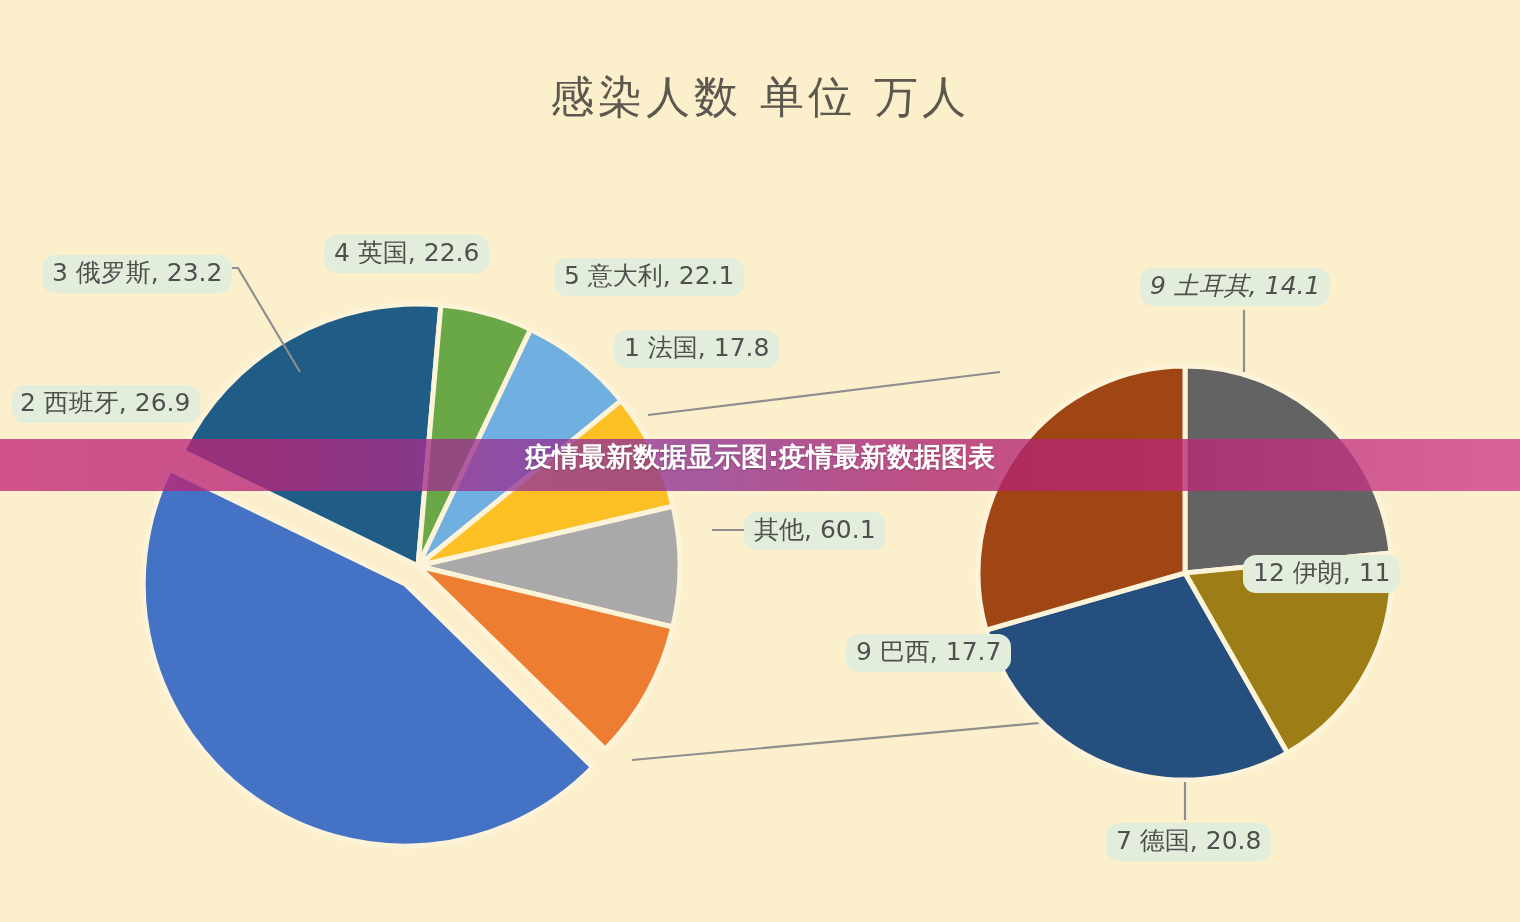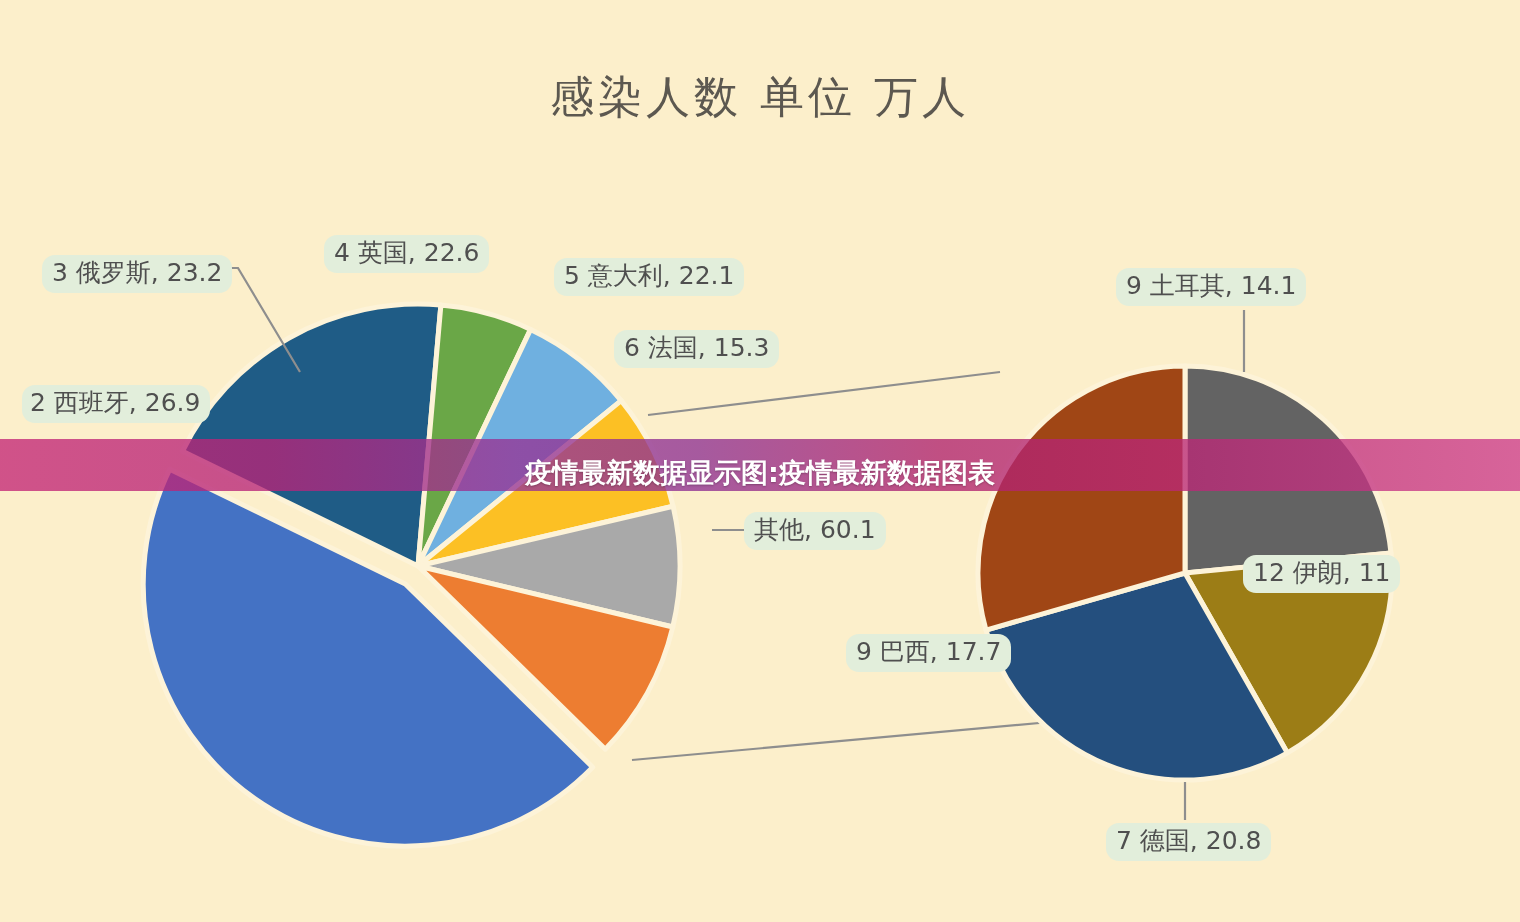--- a/index.html
+++ b/index.html
@@ -34,21 +34,21 @@
   .banner{
     position:absolute;left:0;top:439px;width:1520px;height:52px;
     background:linear-gradient(90deg,
       rgba(196,38,118,0.78) 0%,
       rgba(183,36,120,0.78) 18%,
       rgba(150,52,150,0.78) 34%,
       rgba(142,48,146,0.78) 46%,
       rgba(176,34,110,0.78) 62%,
       rgba(186,40,118,0.78) 78%,
       rgba(205,60,140,0.78) 100%);
-    display:flex;align-items:flex-end;justify-content:center;
+    display:flex;align-items:flex-start;justify-content:center;
   }
   .banner-text{
     color:#ffffff;font-size:27px;font-weight:bold;letter-spacing:0px;
     font-family:"DejaVu Sans","Liberation Sans",sans-serif;
     text-shadow:0 1px 2px rgba(0,0,0,0.25);
     white-space:nowrap;
   }
 </style>
 </head>
 <body>
@@ -82,34 +82,34 @@
     <g stroke="#8e8e8e" stroke-width="2.2" fill="none">
       <path d="M 218,268 L 238,268 L 300,372"></path>
       <path d="M 1244,310 L 1244,372"></path>
       <path d="M 1185,782 L 1185,820"></path>
       <path d="M 746,530 L 712,530"></path>
     </g>
   </svg>
 
   <div class="chart-title">感染人数 单位 万人</div>
 
-  <div class="dlabel" style="left:22px;  top:385px;padding-left:8px;">2 西班牙, 26.9</div>
+  <div class="dlabel" style="left:12px;  top:385px;padding-left:8px;">2 西班牙, 26.9</div>
 
   <div class="dlabel" style="left:42px;  top:255px;">3  俄罗斯, 23.2</div>
 
   <div class="dlabel" style="left:324px; top:235px;">4 英国, 22.6</div>
 
   <div class="dlabel" style="left:530px; top:258px;margin-left:24px;">5 意大利, 22.1</div>
 
-  <div class="dlabel" style="left:614px; top:330px;">6 法国, 15.3</div>
+  <div class="dlabel" style="left:614px; top:330px;">1 法国, 17.8</div>
 
   <div class="dlabel" style="left:744px; top:512px;text-align:center;">其他, 60.1</div>
 
 
-  <div class="dlabel" style="left:1116px;top:268px;">9 土耳其, 14.1</div>
+  <div class="dlabel" style="left:1140px;top:268px;font-style:italic;">9 土耳其, 14.1</div>
 
   <div class="dlabel" style="left:1243px;top:555px;">12 伊朗, 11</div>
 
   <div class="dlabel" style="left:846px; top:634px;">9 巴西, 17.7</div>
 
   <div class="dlabel" style="left:1106px;top:823px;">7 德国, 20.8</div>
 
   <div class="banner">
     <span class="banner-text">疫情最新数据显示图:疫情最新数据图表</span>
   </div>

